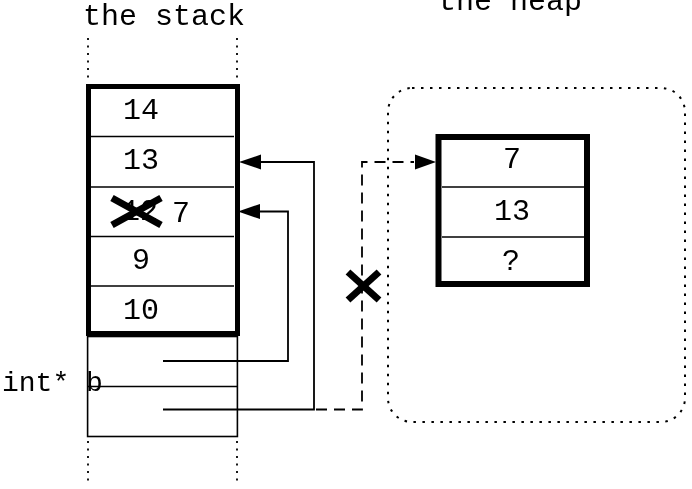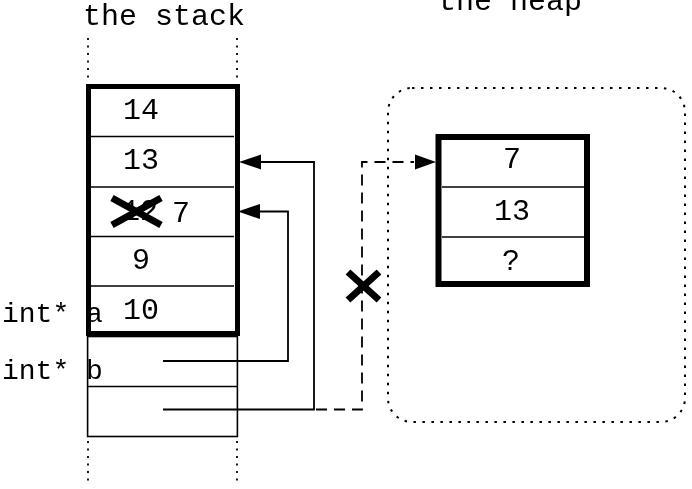--- a/index.html
+++ b/index.html
@@ -109,16 +109,15 @@
   <div class="t" style="left:141px; top:161px;">13</div>
   <div class="t" style="left:140px; top:212px;">12</div>
   <div class="t" style="left:181px; top:214px;">7</div>
   <div class="t" style="left:141px; top:261px;">9</div>
   <div class="t" style="left:141px; top:311px;">10</div>
 
   <div class="t" style="left:512px; top:160px;">7</div>
   <div class="t" style="left:512px; top:212px;">13</div>
   <div class="t" style="left:511px; top:262px;">?</div>
 
-  <div class="lbl" style="top:315px;">int* a</div>
-  <div class="lbl" style="top:372px;">int* b</div>
+  <div class="lbl" style="top:384px;">int* b</div>
 
 </div>
 
 </body></html>

